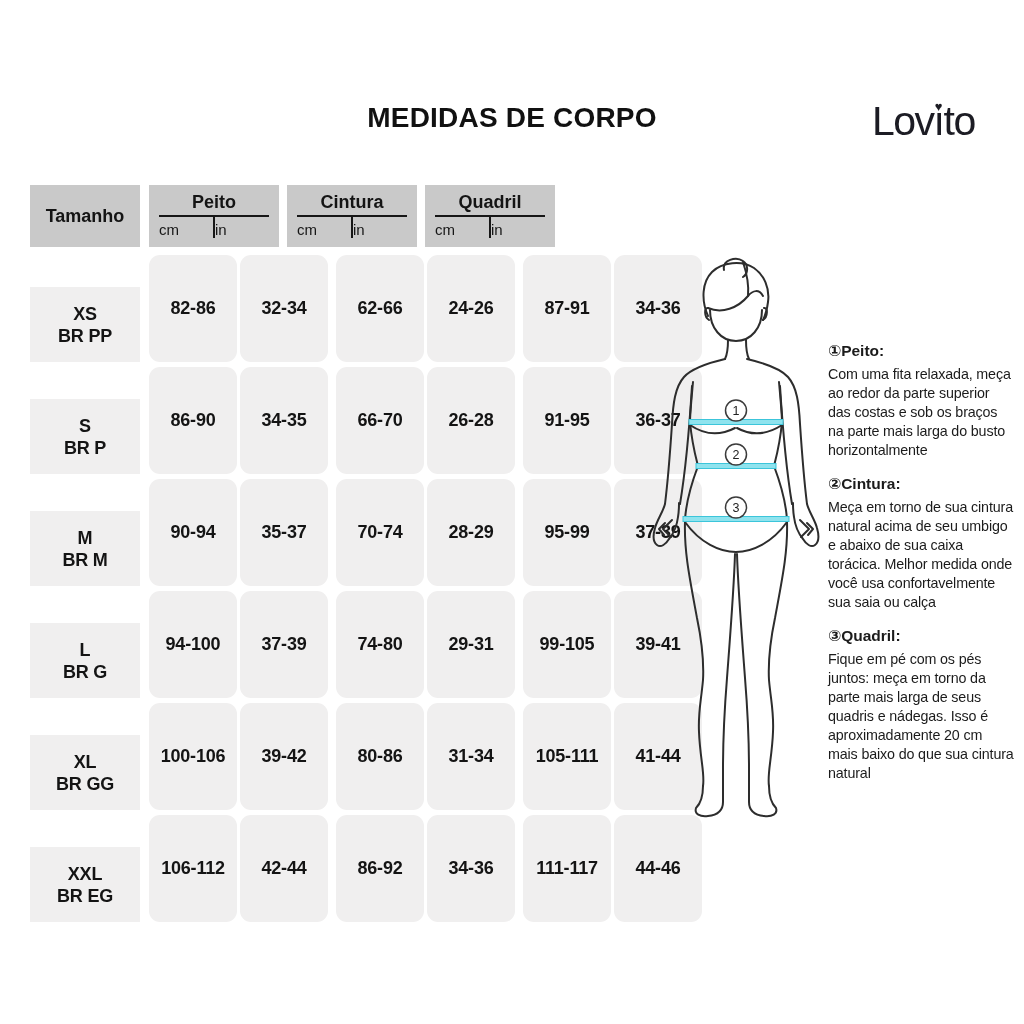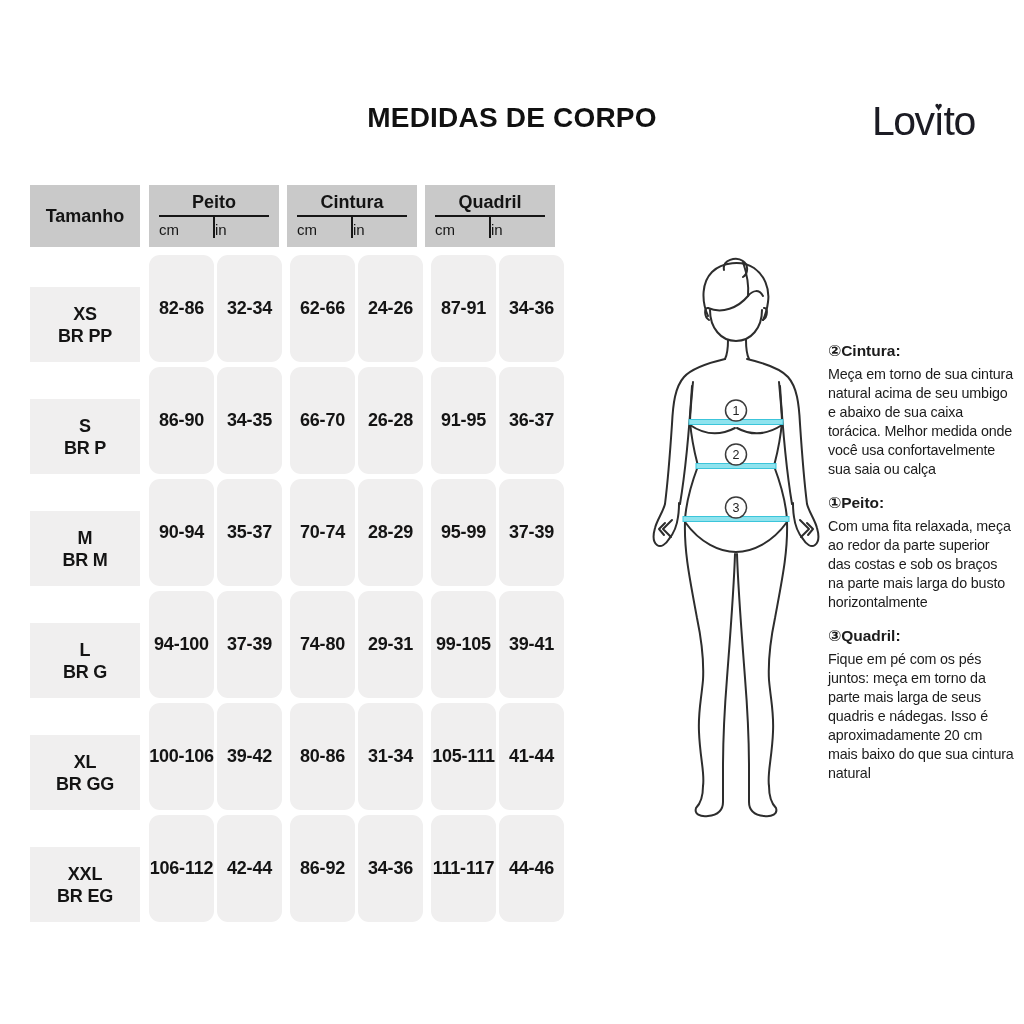--- a/index.html
+++ b/index.html
@@ -25,21 +25,21 @@
   .group.last { margin-right:0; }
   .glabel { text-align:center; font-weight:700; font-size:18px; line-height:22px; }
   .grule { border-top:2px solid #161616; margin:2px 10px 0; }
   .units { display:flex; margin:0 10px; }
   .unit { flex:1; text-align:left; font-size:15px; font-weight:400; padding-top:4px; color:#161616; }
   .udiv { width:2px; height:21px; background:#161616; }
   .trow { display:flex; margin-bottom:5px; height:107px; }
   .cell { background:#f0efef; display:flex; align-items:center; justify-content:center;
           font-weight:700; font-size:18px; letter-spacing:-0.2px; }
   .size-cell { width:110px; margin-right:9px; flex-direction:column; line-height:22px;margin-top:32px; }
-  .d { width:65px; margin-right:3px;border-radius:11px; }
+  .d { width:88px; margin-right:3px;border-radius:11px; }
   .ge { margin-right:8px; }
   .last-cell { margin-right:0; }
   
   .figure { position:absolute; left:646px; top:256px; width:180px; height:580px; }
   .ln path { stroke:#2d2d2d; stroke-width:2; fill:none; stroke-linecap:round; stroke-linejoin:round; }
   .band { fill:#8fe3ee; stroke:#3cc5da; stroke-width:1; }
   .marker-circle { fill:#ffffff; stroke:#3b3b3b; stroke-width:1.5; }
   .marker-num { font-size:12.5px; fill:#222; text-anchor:middle; font-weight:500;
                 font-family:"Liberation Sans","DejaVu Sans",sans-serif; }
   
@@ -225,26 +225,26 @@
       <text class="marker-num" x="90" y="159">1</text>
       <circle class="marker-circle" cx="90" cy="198.5" r="10.5"></circle>
       <text class="marker-num" x="90" y="203">2</text>
       <circle class="marker-circle" cx="90" cy="251.5" r="10.5"></circle>
       <text class="marker-num" x="90" y="256">3</text>
     </g>
   </svg>
 
   <div class="guide">
     <div class="gsec">
+      <div class="ghead"><span>①</span><span>Peito:</span></div>
+      <p class="gtext">Com uma fita relaxada, meça ao redor da parte superior das costas e sob os braços na parte mais larga do busto horizontalmente</p>
+    </div>
+    <div class="gsec">
       <div class="ghead"><span>②</span><span>Cintura:</span></div>
       <p class="gtext">Meça em torno de sua cintura natural acima de seu umbigo e abaixo de sua caixa torácica. Melhor medida onde você usa confortavelmente sua saia ou calça</p>
-    </div>
-    <div class="gsec">
-      <div class="ghead"><span>①</span><span>Peito:</span></div>
-      <p class="gtext">Com uma fita relaxada, meça ao redor da parte superior das costas e sob os braços na parte mais larga do busto horizontalmente</p>
     </div>
     <div class="gsec">
       <div class="ghead"><span>③</span><span>Quadril:</span></div>
       <p class="gtext">Fique em pé com os pés juntos: meça em torno da parte mais larga de seus quadris e nádegas. Isso é aproximadamente 20 cm mais baixo do que sua cintura natural</p>
     </div>
   </div>
 
 </div>
 
 </body></html>

